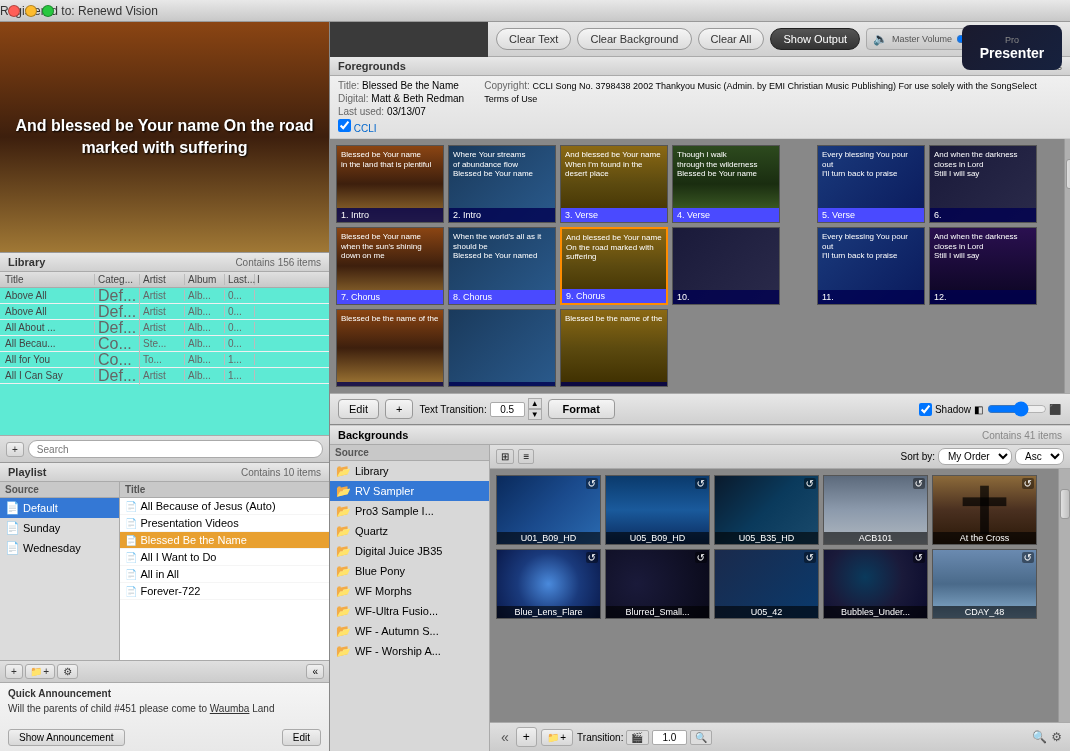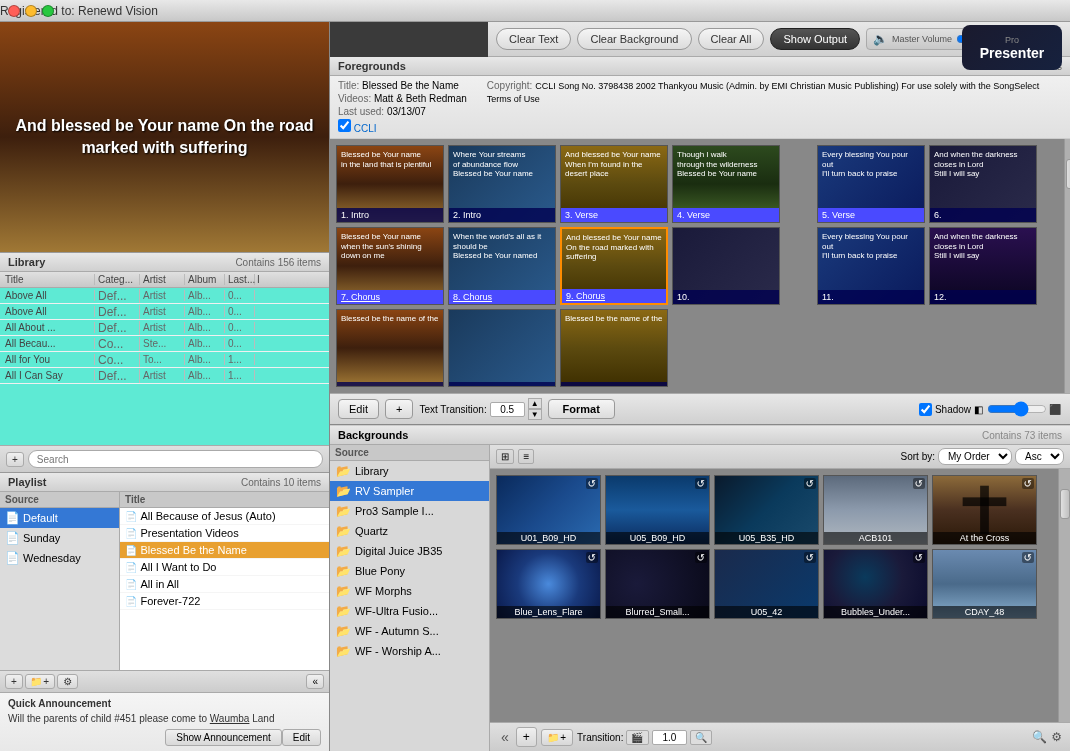--- a/index.html
+++ b/index.html
@@ -130,21 +130,21 @@
 
     .library-list { flex: 1; overflow-y: auto; background: #5eead4; }
     .library-row {
       display: flex;
       align-items: center;
       padding: 1px 0;
       border-bottom: 1px solid #f0f0f0;
       height: 16px;
     }
     .library-row .col-title { font-size: 10px; }
-    .library-row .col-cat { font-size: 12px; color: #666; }
+    .library-row .col-cat { font-size: 16px; color: #666; }
     .library-row .col-artist { font-size: 10px; color: #666; }
     .library-row .col-album { font-size: 10px; color: #666; }
     .library-row .col-last { font-size: 10px; color: #666; }
 
     .library-toolbar {
       display: flex;
       align-items: center;
       gap: 4px;
       padding: 4px 6px;
       background: linear-gradient(to bottom, #e0e0e0, #ccc);
@@ -263,22 +263,22 @@
       margin-bottom: 3px;
     }
     .qa-text {
       font-size: 10px;
       color: #333;
       line-height: 1.3;
     }
     .qa-underline { text-decoration: underline; }
     .qa-toolbar {
       display: flex;
-      justify-content: flex-end;
-      margin-top: 4px;
+      justify-content: space-between;
+      margin-top: 14px;
     }
     .qa-btn {
       background: linear-gradient(to bottom, #f0f0f0, #d8d8d8);
       border: 1px solid #aaa;
       border-radius: 3px;
       padding: 2px 10px;
       font-size: 10px;
       cursor: pointer;
     }
 
@@ -375,21 +375,21 @@
       position: absolute;
       bottom: 0;
       left: 0;
       right: 0;
       padding: 2px 4px;
       font-size: 9px;
       color: white;
       background: rgba(0,0,80,0.8);
     }
     .thumbnail-label.verse { background: #4a4aff; }
-    .thumbnail-label.chorus { background: #4a4aff; text-decoration: underline; }
+    .thumbnail-label.chorus { background: #4a4aff; }
     .thumbnail-text {
       padding: 4px;
       font-size: 8px;
       color: white;
       line-height: 1.2;
     }
     .thumb-bg-road {
       background: linear-gradient(to bottom, #8b4513, #3d1f0d, #a07835);
     }
     .thumb-bg-stream {
@@ -843,21 +843,21 @@
         <span class="section-header-count">Contains 27 items</span>
       </div>
 
       <div class="fg-info">
         <div class="fg-info-left">
           <div>
             <span class="fg-label">Title: </span>
             <span class="fg-value">Blessed Be the Name</span>
           </div>
           <div>
-            <span class="fg-label">Videos: </span>
+            <span class="fg-label">Digital: </span>
             <span class="fg-value">Matt &amp; Beth Redman</span>
           </div>
           <div>
             <span class="fg-label">Last used: </span>
             <span class="fg-value">03/13/07</span>
           </div>
           <div>
             <input type="checkbox" checked="" style="">
             <span class="ccli-check">CCLI</span>
           </div>
@@ -971,21 +971,21 @@
           <span style="font-size:10px;">◧</span>
           <input type="range" class="shadow-slider" min="0" max="100" value="60" style="">
           <span style="font-size:10px;">⬛</span>
         </div>
       </div>
     </div>
 
     <div class="backgrounds-section">
       <div class="bg-header">
         <span style="font-weight:bold;font-size:11px;">Backgrounds</span>
-        <span style="font-size:10px;color:#888;margin-left:auto;">Contains 73 items</span>
+        <span style="font-size:10px;color:#888;margin-left:auto;">Contains 41 items</span>
       </div>
 
       <div class="bg-content">
 
         <div class="bg-sources">
           <div class="bg-source-header">Source</div>
 
           <div class="bg-source-item">
             <span class="bg-source-icon">📂</span>
             <span>Library</span>

